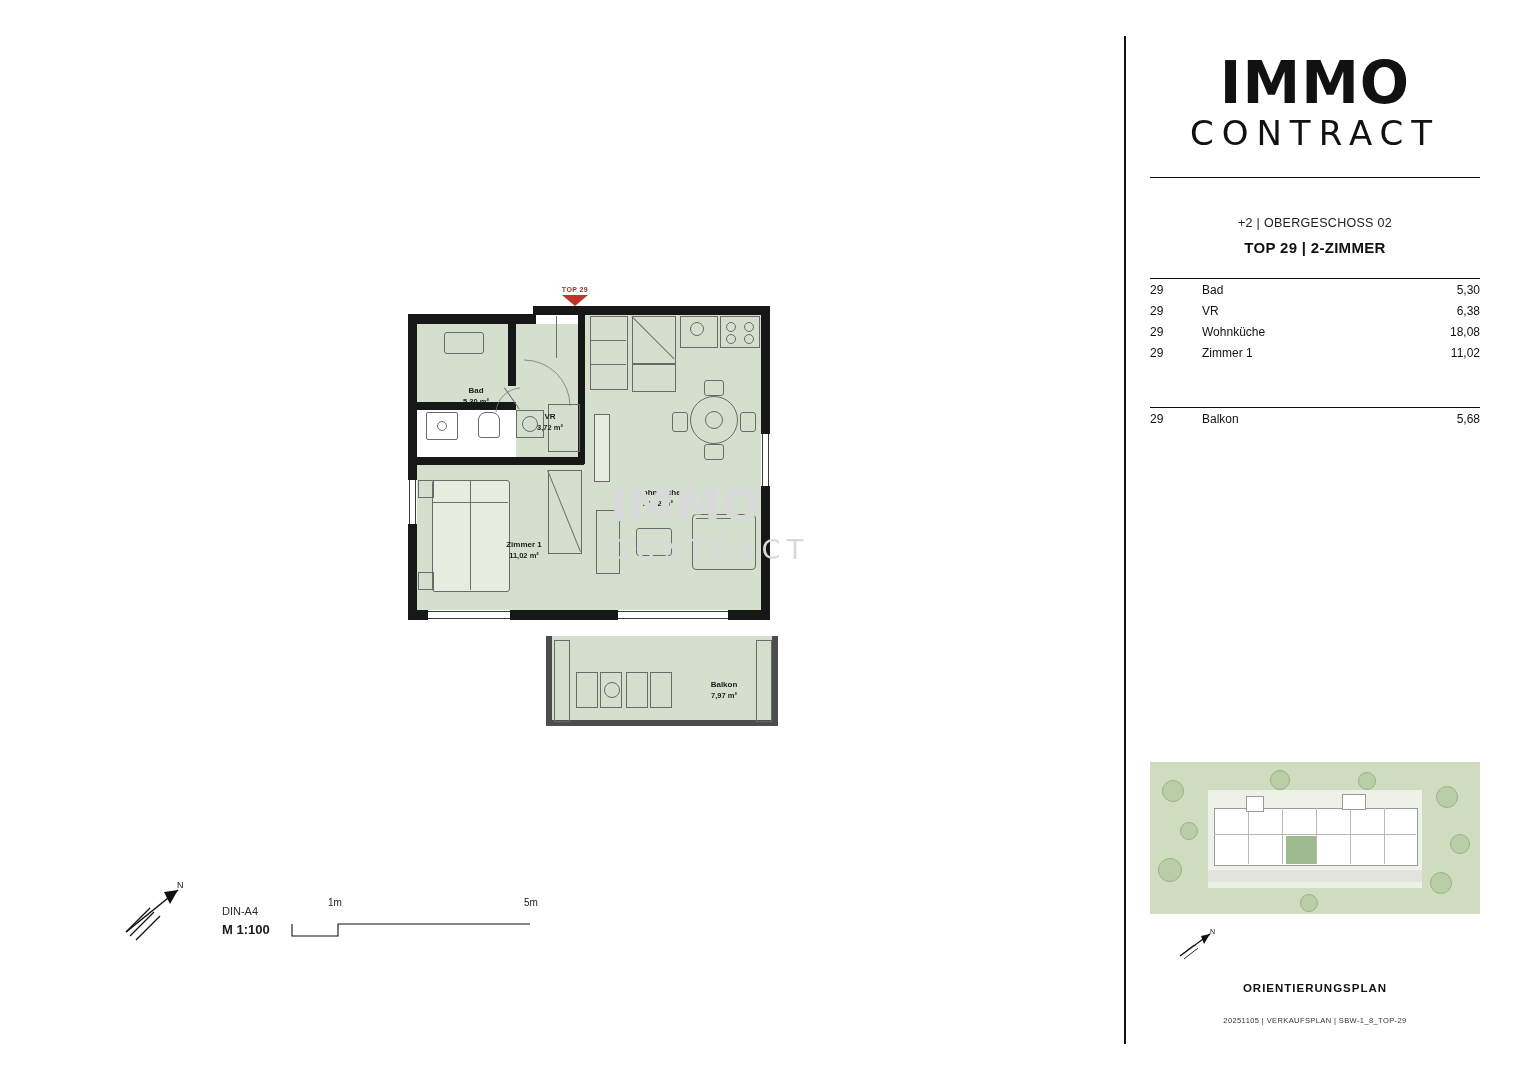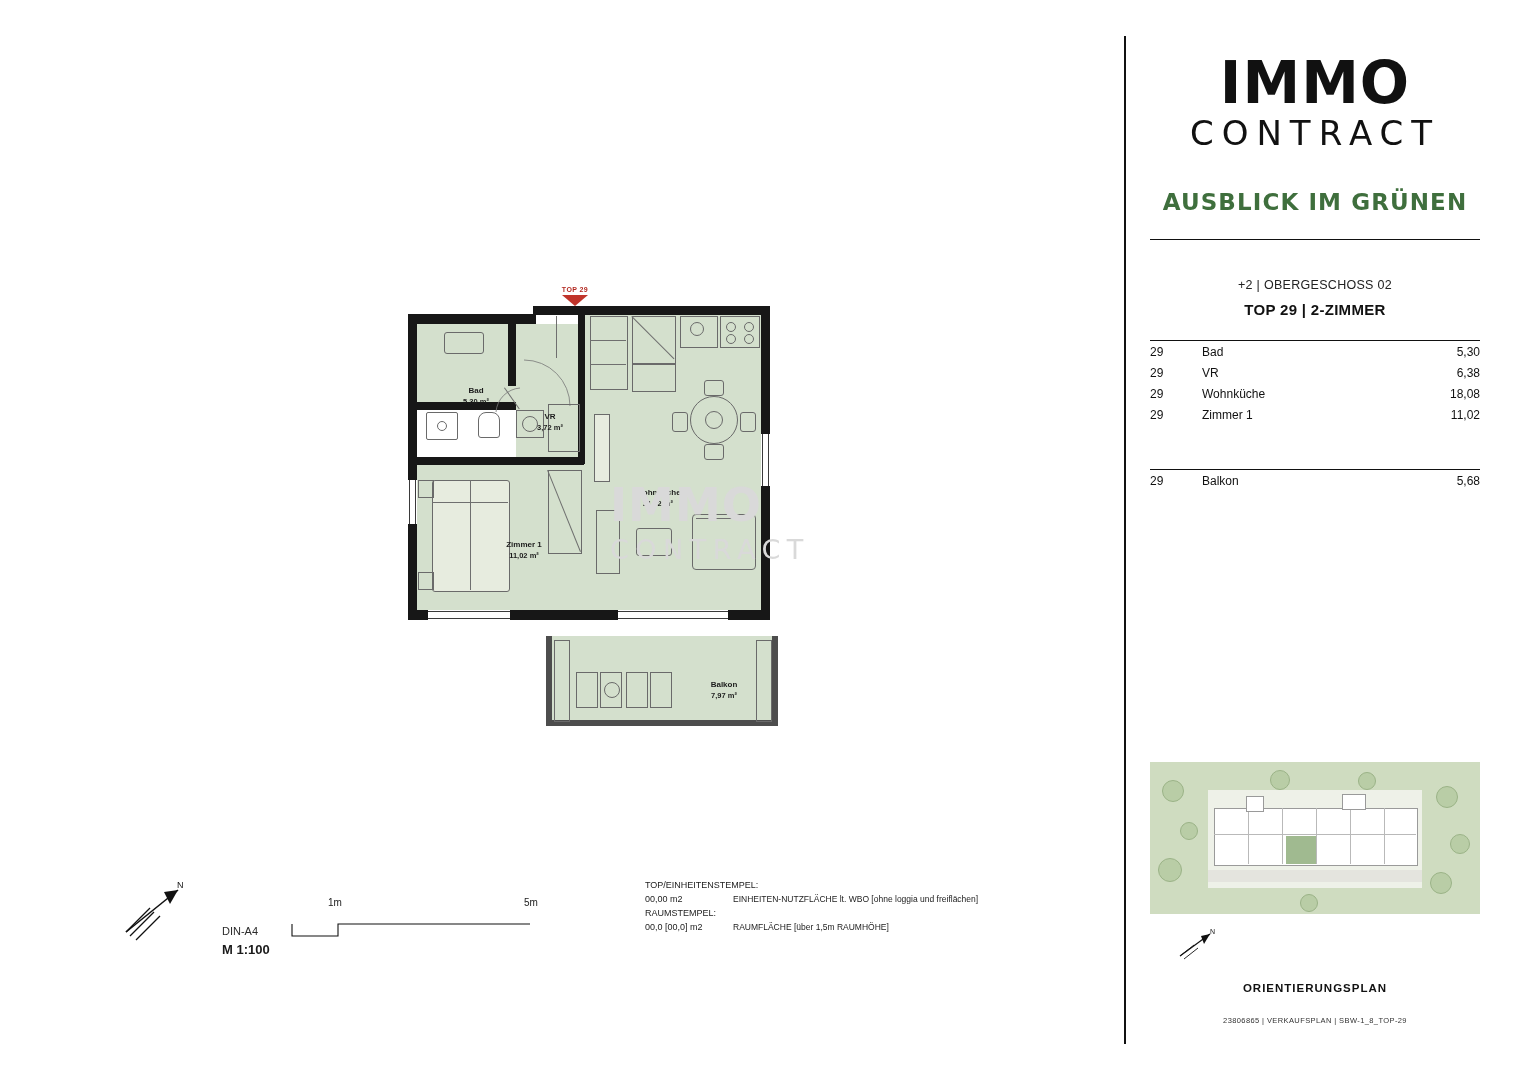--- a/index.html
+++ b/index.html
@@ -278,21 +278,20 @@
     top: 880px;
     width: 70px;
     height: 62px;
   }
   .scalebox {
     position: absolute;
     left: 222px;
     top: 905px;
     font-size: 11px;
     color: #1a1a1a;
-    margin-top: 20px;
   }
   .scalebox .din { font-size: 11px; color: #2b2b2b; }
   .scalebox .m { font-weight: bold; font-size: 13px; margin-top: 5px; }
   .scaleruler {
     position: absolute;
     left: 290px;
     top: 912px;
     width: 250px;
     height: 34px;
   }
@@ -467,40 +466,29 @@
   </div>
 
   <div class="scaleruler">
     <svg width="250" height="34">
       <path d="M2 12 L2 24 L48 24 L48 12 L240 12" stroke="#111" stroke-width="1.1" fill="none"></path>
     </svg>
   </div>
   <div class="sr-lbl" style="left:328px;top:897px;">1m</div>
   <div class="sr-lbl" style="left:524px;top:897px;">5m</div>
 
-  <div class="legend">
-    <div class="row hd">TOP/EINHEITENSTEMPEL:</div>
-    <div class="row">
-      <span class="c1">00,00 m2</span><span class="small">EINHEITEN-NUTZFLÄCHE lt. WBO [ohne loggia und freiflächen]</span>
-    </div>
-    <div class="row hd">RAUMSTEMPEL:</div>
-    <div class="row">
-      <span class="c1">00,0 [00,0] m2</span><span class="small">RAUMFLÄCHE [über 1,5m RAUMHÖHE]</span>
-    </div>
-  </div>
 
   <div class="v-divider"></div>
 
   <div class="right">
     <div class="logo">
       <div class="immo">IMMO</div>
       <div class="contract">CONTRACT</div>
     </div>
 
-    <div class="project-name">AUSBLICK IM GRÜNEN</div>
     <hr class="hr">
 
     <div class="unit-block">
       <div class="floor">+2 | OBERGESCHOSS 02</div>
       <div class="unit">TOP 29 | 2-ZIMMER</div>
     </div>
 
     <table class="areas">
       <tbody>
         <tr class="head-rule">
@@ -572,16 +560,16 @@
 
     <svg class="orient-north" width="46" height="34" viewBox="0 0 46 34">
       <path d="M4 28 L34 6" stroke="#111" stroke-width="1.2" fill="none"></path>
       <path d="M34 6 L25 8 L28 16 Z" fill="#111"></path>
       <path d="M4 28 L18 17" stroke="#111" stroke-width="0.9" fill="none"></path>
       <path d="M8 31 L22 20" stroke="#111" stroke-width="0.9" fill="none"></path>
       <text x="34" y="6" font-size="7" fill="#111" font-family="Liberation Sans, sans-serif">N</text>
     </svg>
 
     <div class="orientlabel">ORIENTIERUNGSPLAN</div>
-    <div class="planid">23806865 | VERKAUFSPLAN | SBW-1_8_TOP-29</div>
+    <div class="planid">20251105 | VERKAUFSPLAN | SBW-1_8_TOP-29</div>
   </div>
 
 </div>
 
 </body></html>

